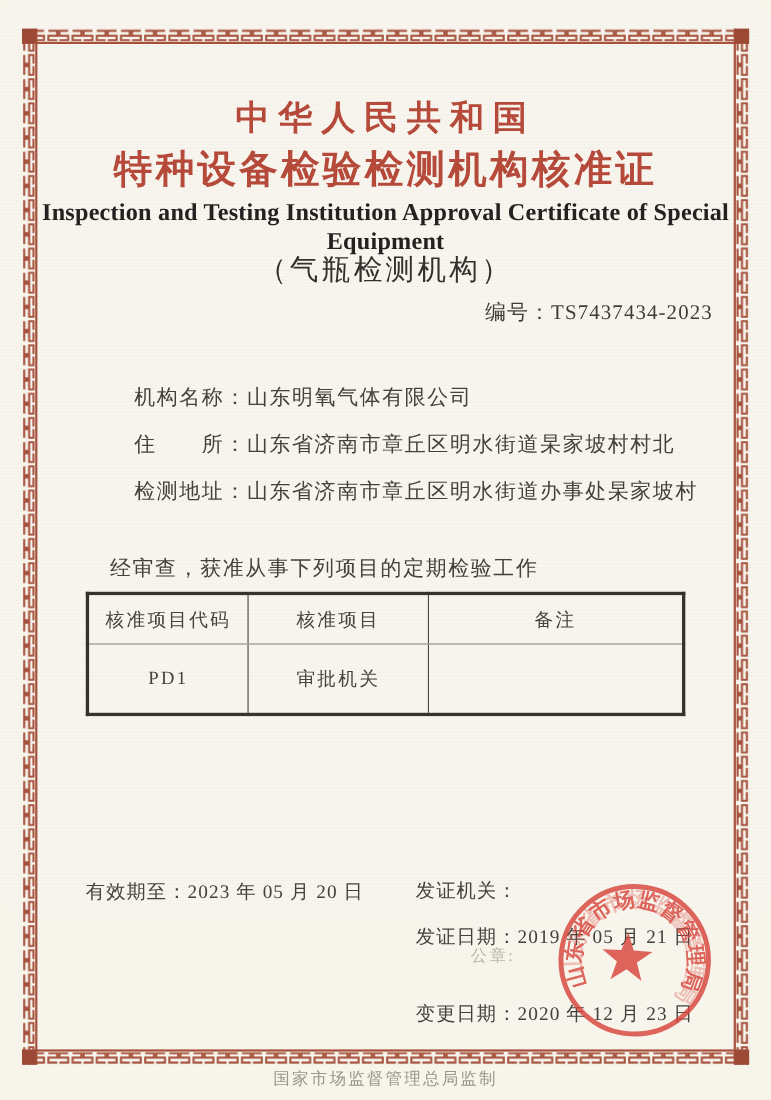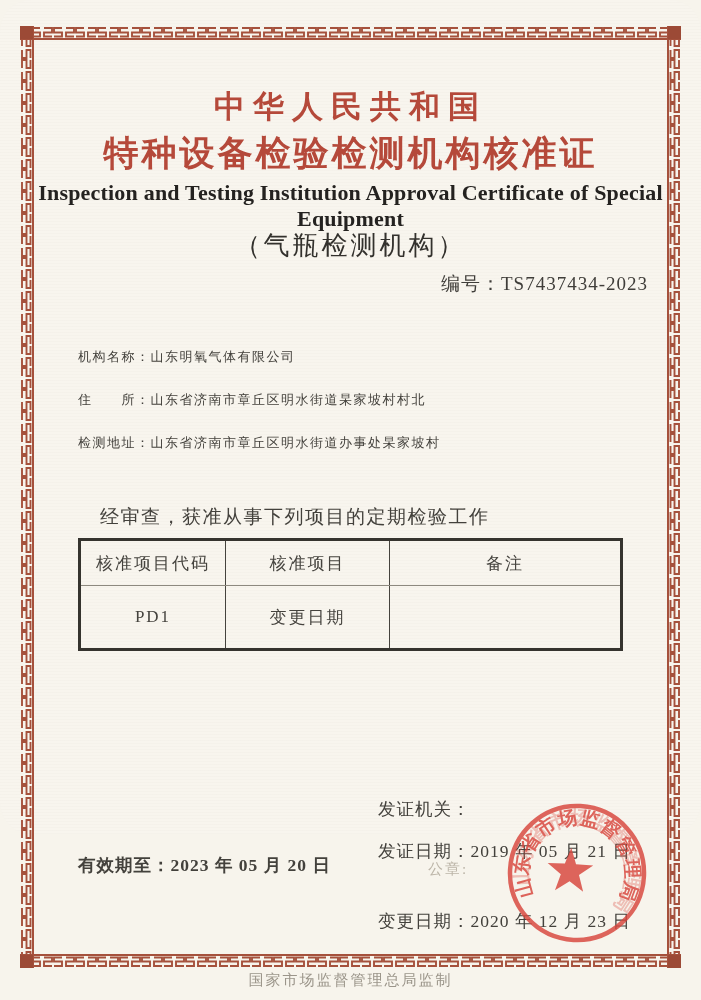--- a/index.html
+++ b/index.html
@@ -17,39 +17,39 @@
   .abs{position:absolute;}
   .center{left:0;width:701px;text-align:center;}
   .title-cn1{top:86px;font-size:31px;font-weight:bold;color:#b5493a;letter-spacing:8px;}
   .title-cn2{top:130px;font-size:35px;font-weight:bold;color:#b5493a;letter-spacing:3px;}
   .title-en{font-size:22px;font-weight:bold;color:#242220;letter-spacing:0.2px;}
   .title-en1{top:180px;}
   .title-en2{top:206px;}
   .subtitle{top:228px;font-size:26px;color:#33312d;letter-spacing:3px;font-weight:500;}
   .certno{top:271px;right:53px;font-size:19px;color:#3f3d39;letter-spacing:1px;}
   .info-block{left:78px;top:348px;width:560px;}
-  .info-row{height:43px;font-size:13px;color:#43413c;letter-spacing:1.5px;white-space:nowrap;}
+  .info-row{height:43px;font-size:19px;color:#43413c;letter-spacing:1.5px;white-space:nowrap;margin-left:44px;}
   .intro{left:100px;top:504px;font-size:19px;color:#43413c;letter-spacing:1.5px;}
   table.approval{
     position:absolute;left:78px;top:538px;width:542px;height:110px;
     border-collapse:collapse;table-layout:fixed;
   }
   table.approval{border:3px solid #35332e;}
   table.approval th, table.approval td{
     border-left:1.5px solid #45433d;
     font-weight:normal;text-align:center;vertical-align:middle;
     font-size:17px;color:#45433e;letter-spacing:2px;
   }
   table.approval th:first-child, table.approval td:first-child{border-left:none;}
   table.approval thead tr{height:46px;}
   table.approval tbody tr{height:64px;}
   table.approval thead th{border-bottom:1px solid #8d897f;}
   .field{font-size:17.5px;color:#43413c;letter-spacing:1px;white-space:nowrap;}
   .fl1{left:78px;top:795px;}
-  .fl2{left:78px;top:853px;font-weight:bold;}
+  .fl2{left:78px;top:798px;}
   .fr1{left:378px;top:797px;}
   .fr2{left:378px;top:839px;}
   .fr3{left:378px;top:881px;margin-top:28px;}
   .seal-hint{left:428px;top:860px;font-size:15px;color:#bcb5a8;letter-spacing:2px;}
   .footer-imprint{top:971px;font-size:15px;color:#9b958a;letter-spacing:2px;}
   .border-svg{left:0;top:0;}
   .seal-svg{left:477px;top:773px;}
 </style>
 </head>
 <body>
@@ -108,21 +108,21 @@
     <thead>
       <tr>
         <th>核准项目代码</th>
         <th>核准项目</th>
         <th>备注</th>
       </tr>
     </thead>
     <tbody>
       <tr>
         <td>PD1</td>
-        <td>变更日期</td>
+        <td>审批机关</td>
         <td></td>
       </tr>
     </tbody>
   </table>
 
   <div class="abs field fl2"><span>有效期至：</span><span>2023 年 05 月 20 日</span></div>
   <div class="abs field fr1"><span>发证机关：</span><span></span></div>
   <div class="abs field fr2"><span>发证日期：</span><span>2019 年 05 月 21 日</span></div>
   <div class="abs field fr3"><span>变更日期：</span><span>2020 年 12 月 23 日</span></div>
   <div class="abs seal-hint">公章:</div>

